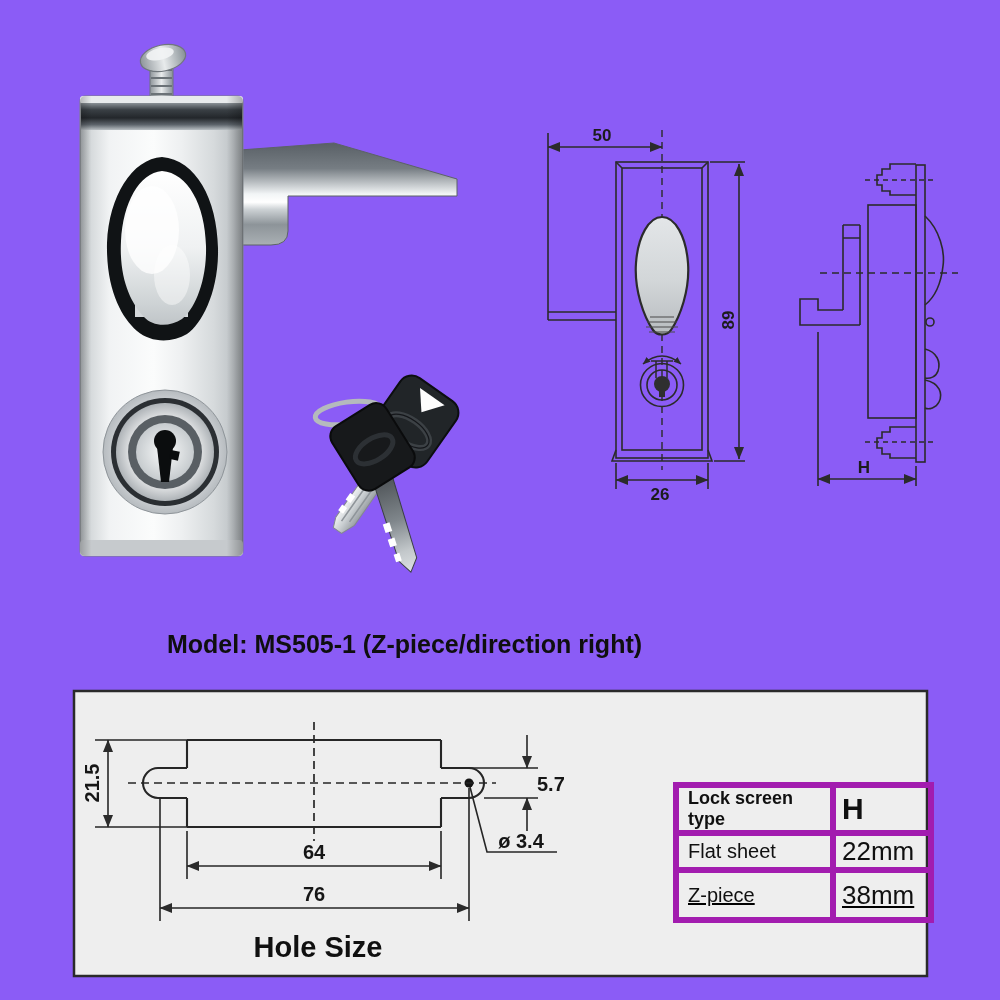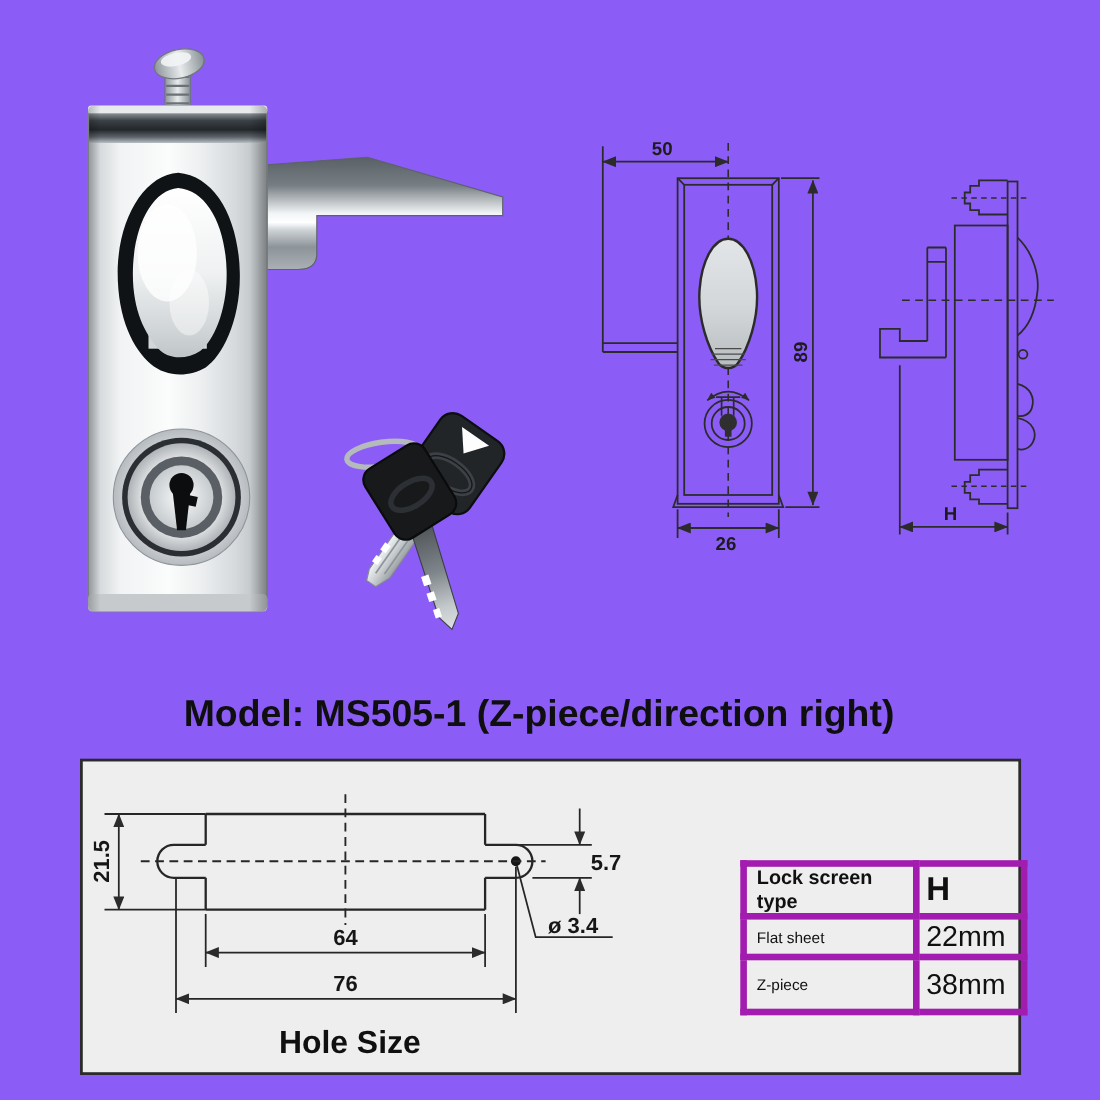--- a/index.html
+++ b/index.html
@@ -3,27 +3,27 @@
 <meta charset="utf-8">
 <style>
   html,body{margin:0;padding:0;background:#ffffff;}
   .stage{position:relative;width:1000px;height:1000px;background:#8b5cf6;overflow:hidden;
          font-family:"Liberation Sans",sans-serif;}
   svg text{font-family:"Liberation Sans",sans-serif;}
   .dim-text{font-size:17px;font-weight:600;fill:#1c1c1c;}
   .dim-text-lg{font-size:20px;font-weight:700;fill:#161616;}
   .panel-title{font-size:29px;font-weight:700;fill:#101010;}
   .caption{position:absolute;left:167px;top:630px;display:flex;gap:38px;
-           font-size:34px;font-weight:700;color:#0f0f0f;white-space:nowrap;}
+           font-size:25px;font-weight:700;color:#0f0f0f;white-space:nowrap;}
   .spec-table{position:absolute;left:673px;top:782px;width:255px;
               border-collapse:collapse;table-layout:fixed;}
   .spec-table td,.spec-table th{border:6px solid #a21caf;vertical-align:middle;
               text-align:left;padding:0 0 0 9px;color:#101010;overflow:hidden;}
-  .row-hdr{height:36px;} .row-a{height:33px;} .row-b{height:50px;}
-  .lbl{font-size:14px;font-weight:400;}
+  .row-hdr{height:36px;} .row-a{height:33px;} .row-b{height:50px;text-decoration:underline;}
+  .lbl{font-size:20px;font-weight:400;}
   .lbl-hdr{font-size:18px;font-weight:700;}
   .val-hdr{font-size:30px;font-weight:700;padding-left:6px !important;}
   .val{font-size:26px;font-weight:400;padding-left:6px !important;margin-top:20px;}
 </style>
 </head>
 <body>
 
 <div class="stage">
 
 <svg width="1000" height="1000" viewBox="0 0 1000 1000">

